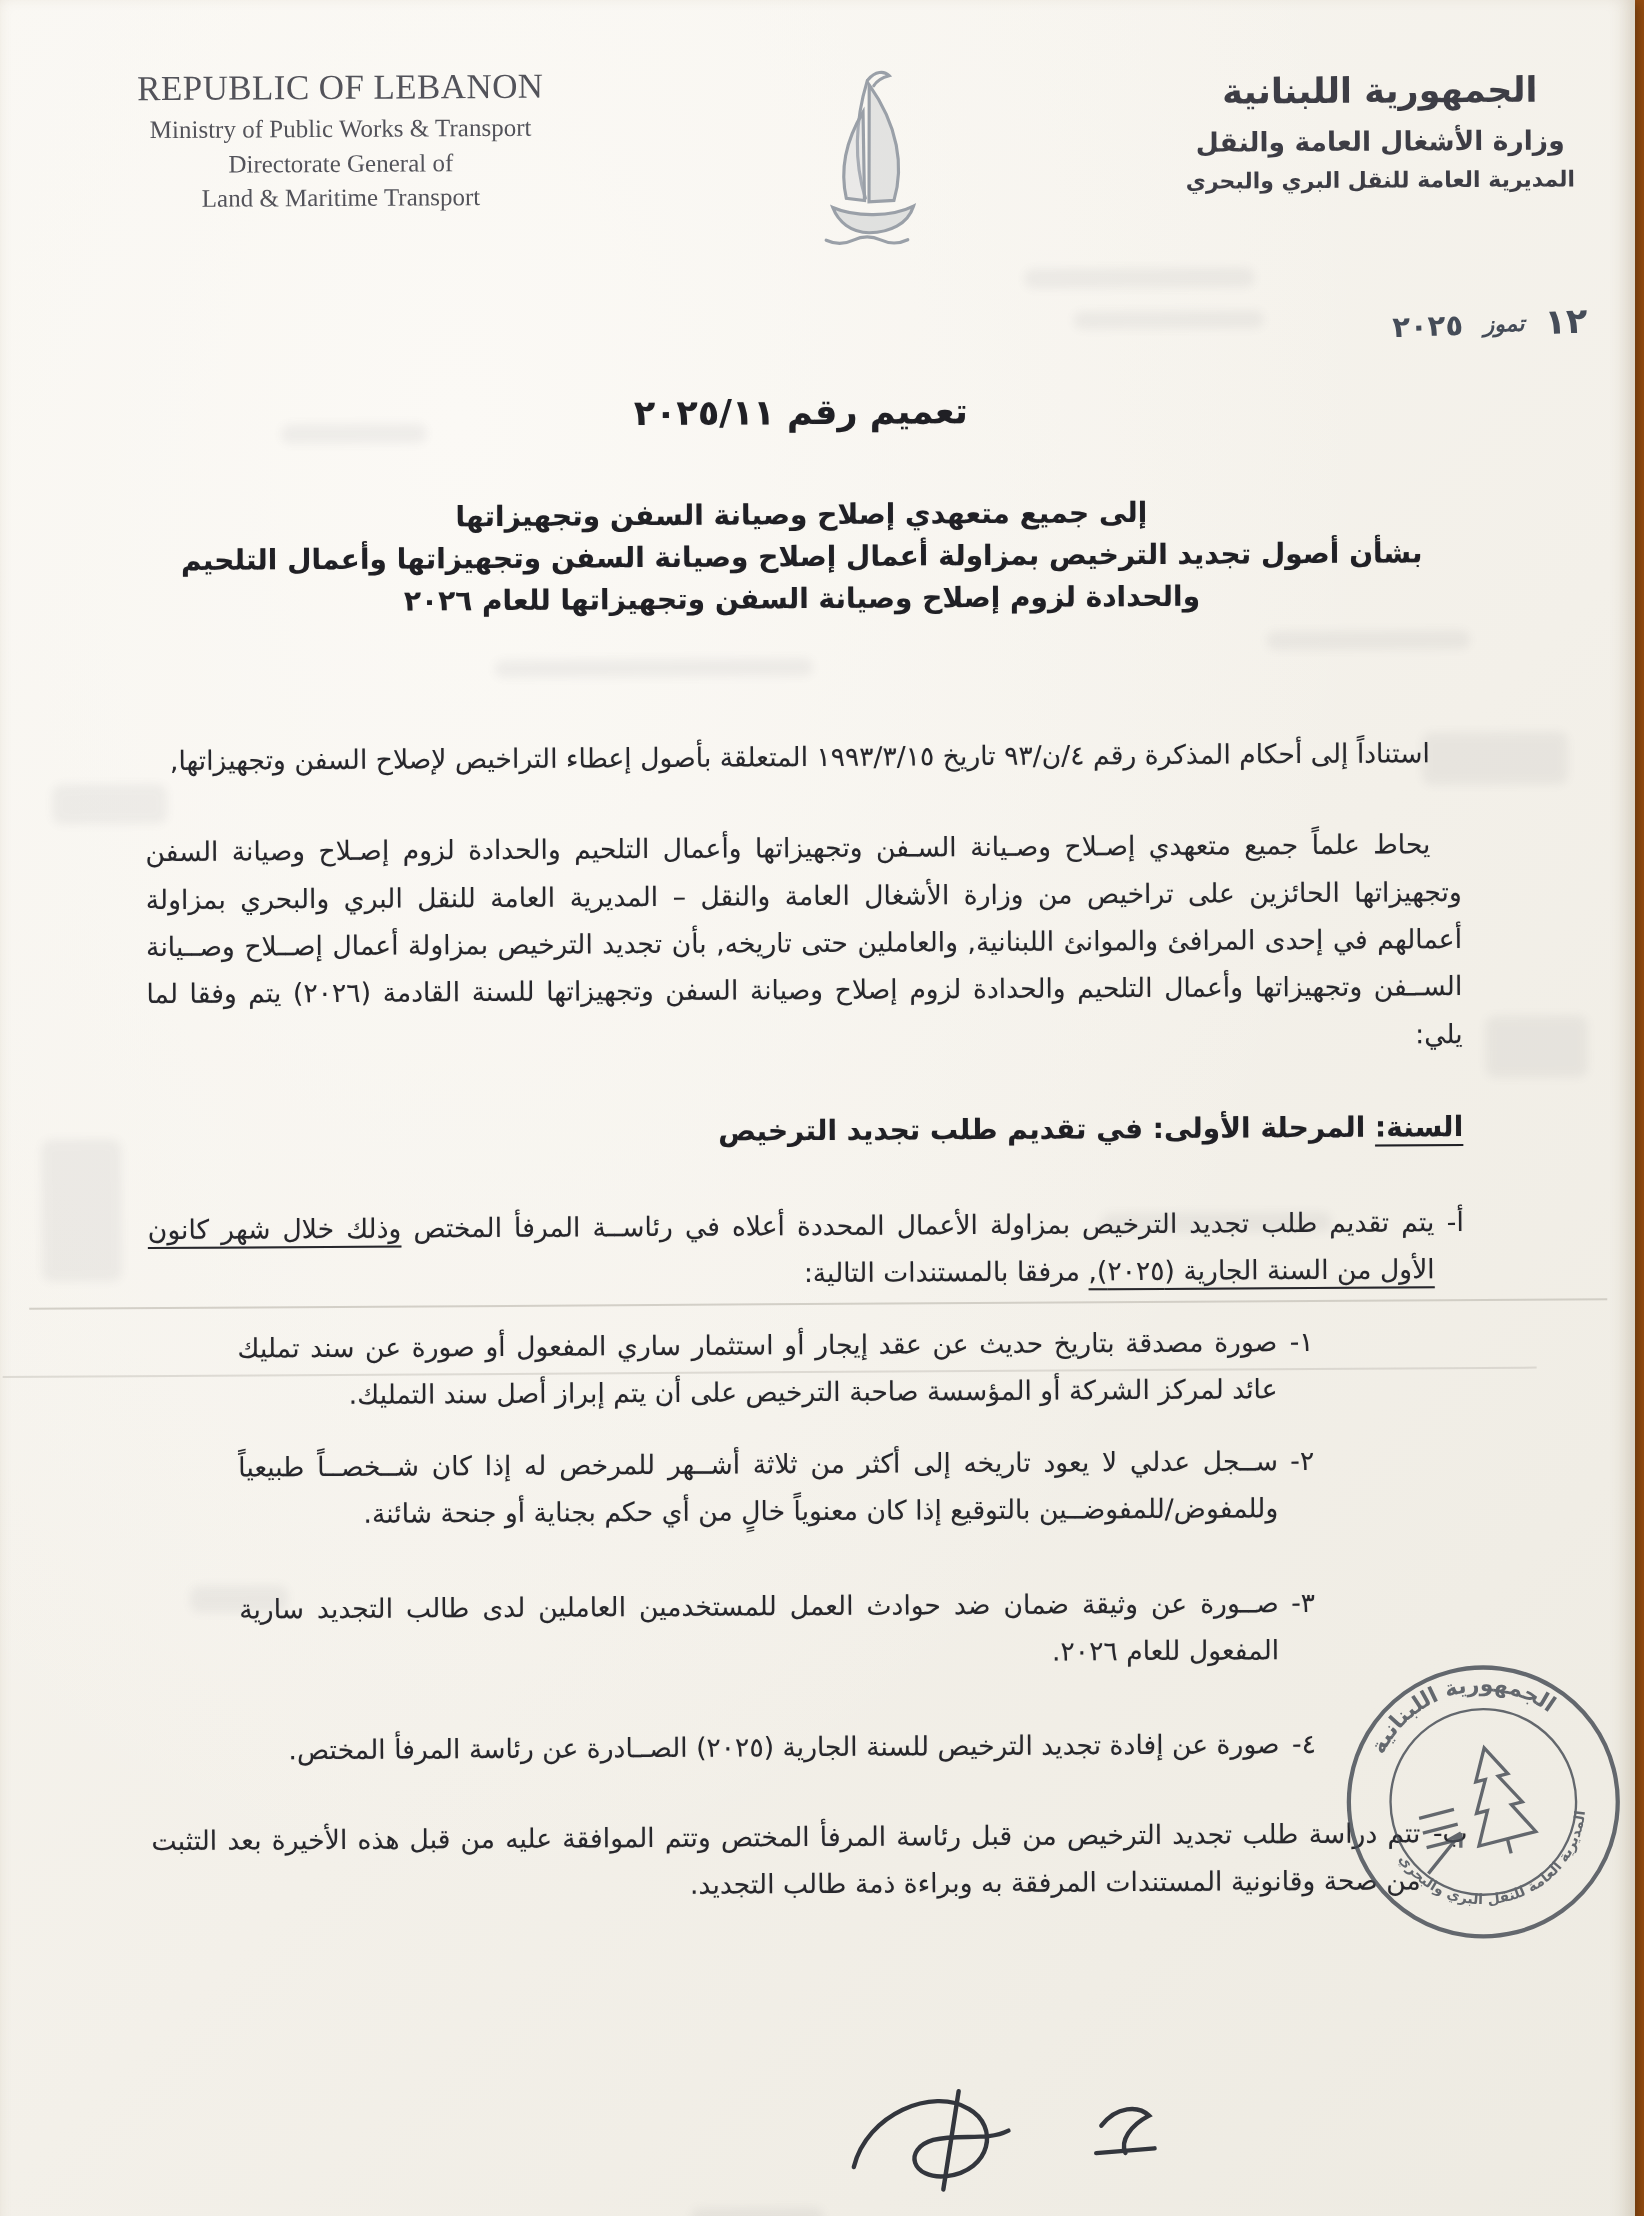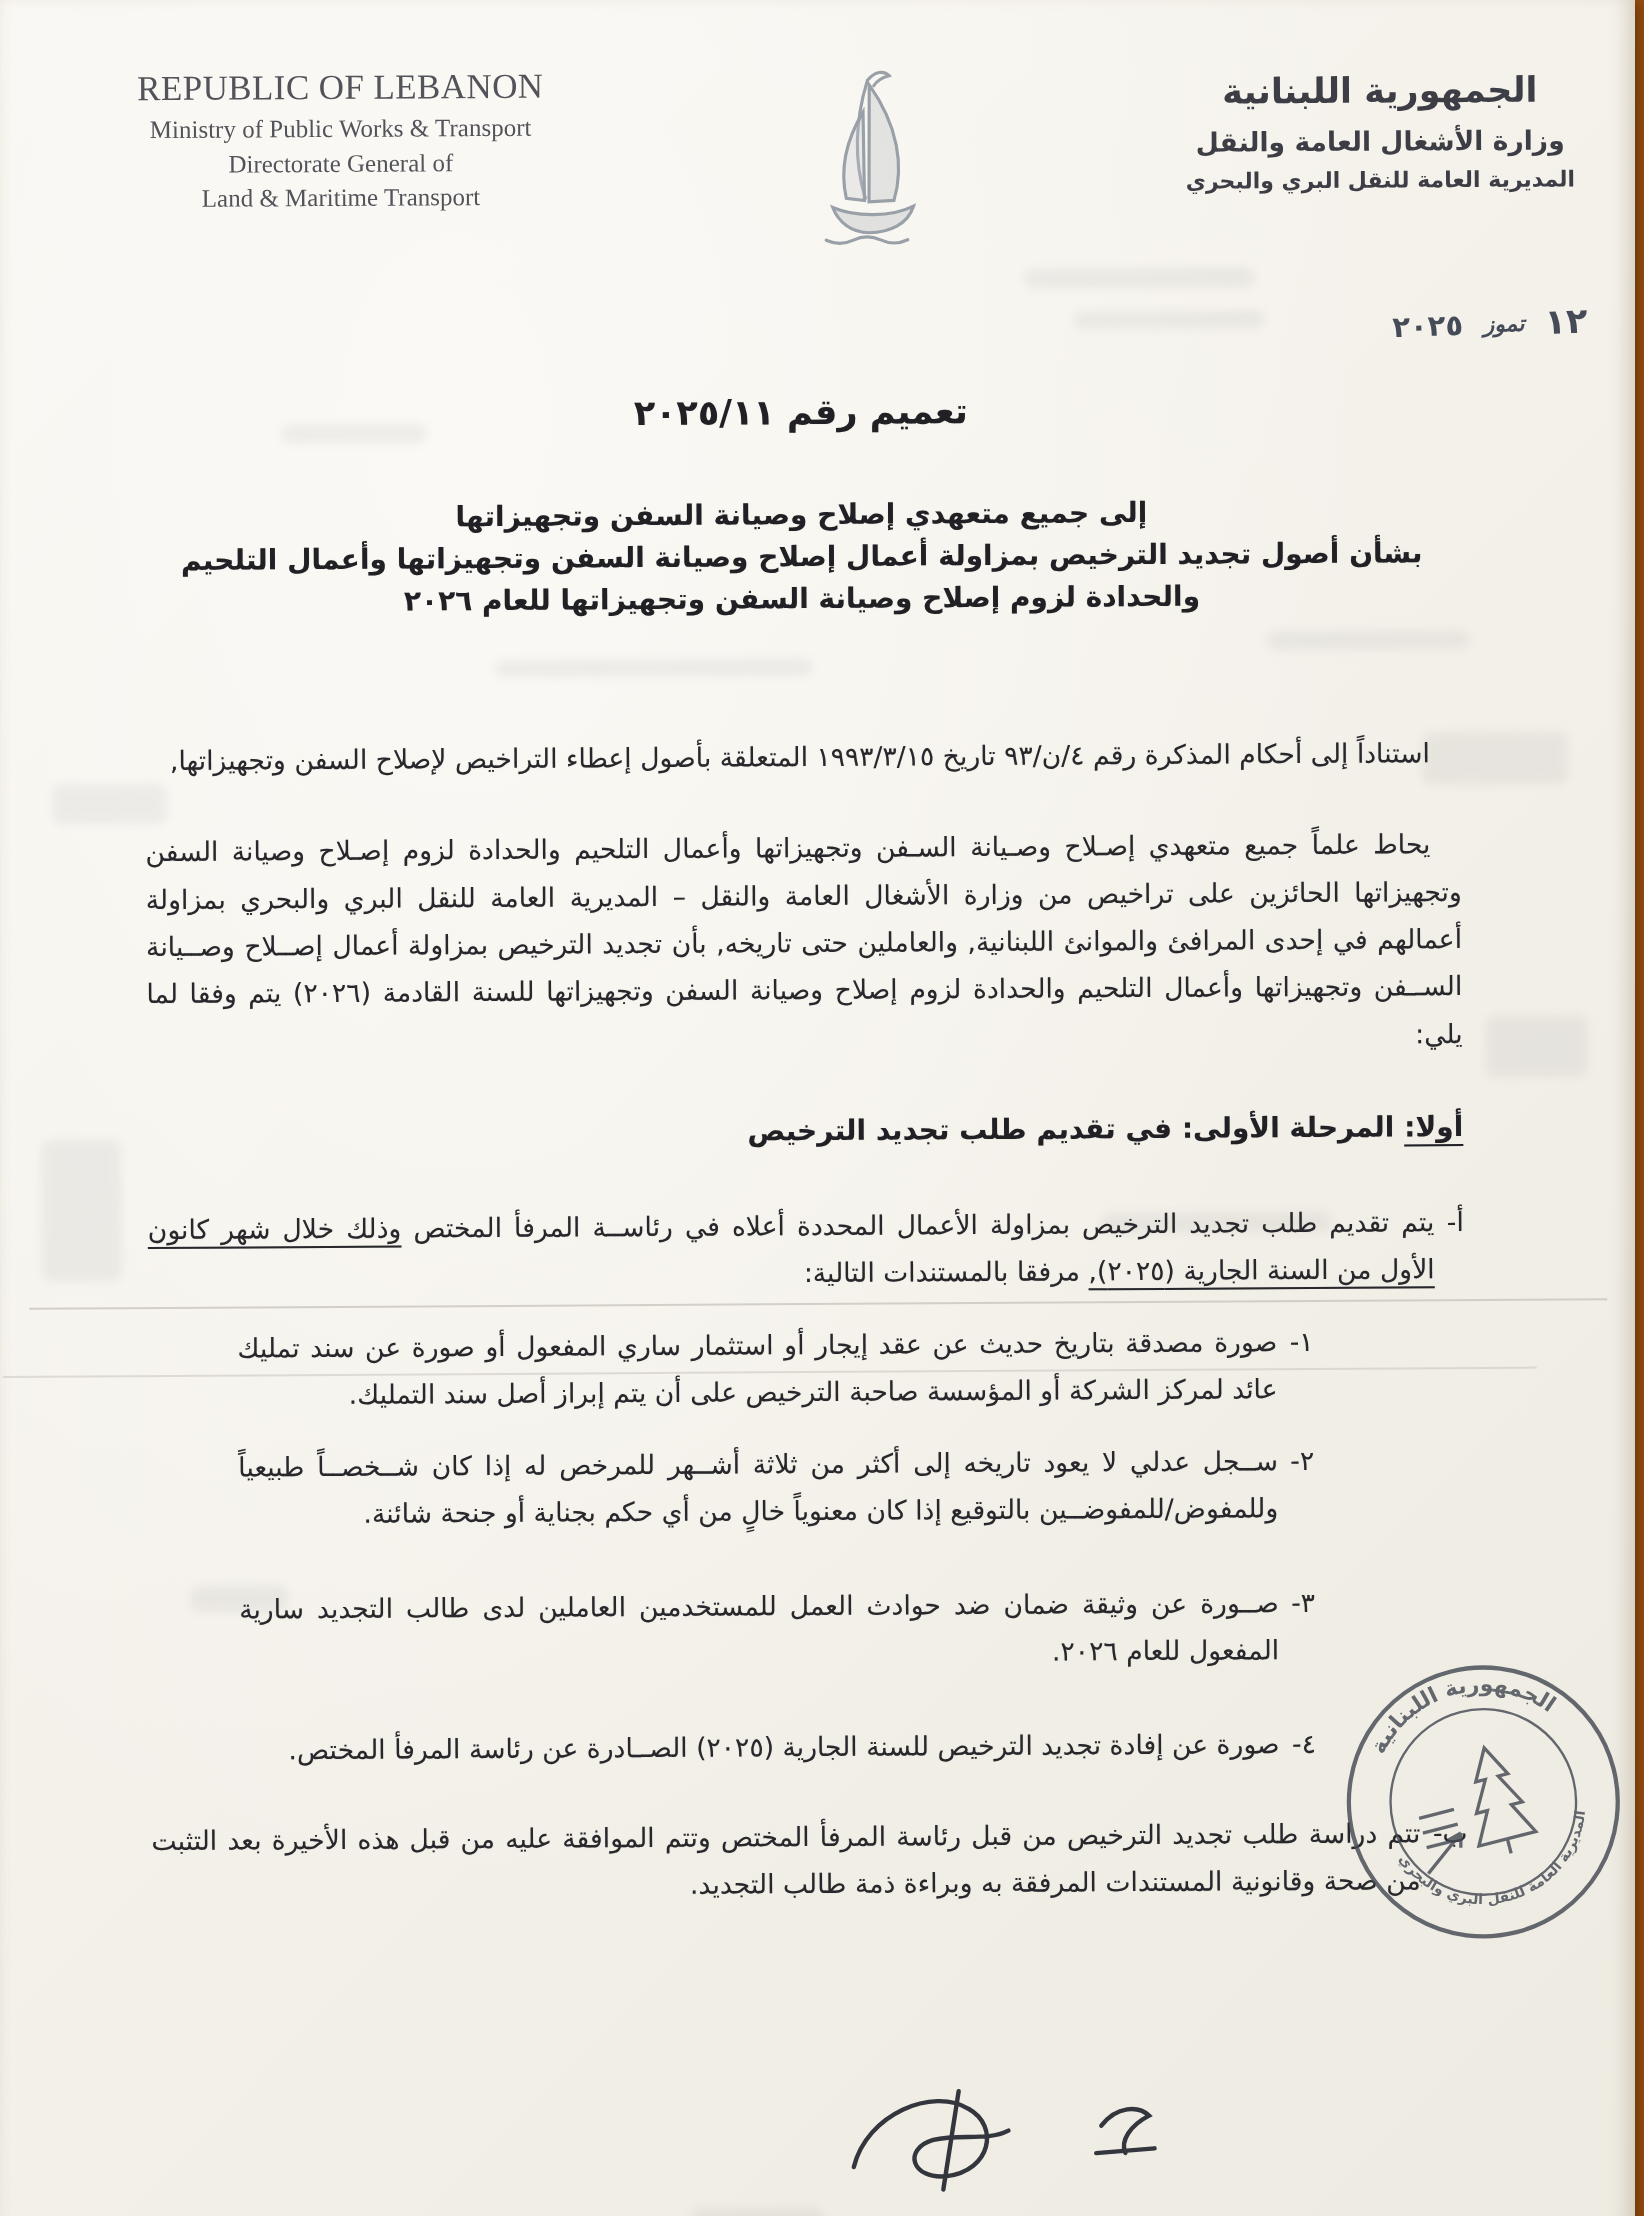--- a/index.html
+++ b/index.html
@@ -121,21 +121,21 @@
         <div class="subject">
           <div>إلى جميع متعهدي إصلاح وصيانة السفن وتجهيزاتها</div>
           <div>بشأن أصول تجديد الترخيص بمزاولة أعمال إصلاح وصيانة السفن وتجهيزاتها وأعمال التلحيم</div>
           <div>والحدادة لزوم إصلاح وصيانة السفن وتجهيزاتها للعام ٢٠٢٦</div>
         </div>
 
         <div class="para p1">استناداً إلى أحكام المذكرة رقم ٤/ن/٩٣ تاريخ ١٩٩٣/٣/١٥ المتعلقة بأصول إعطاء التراخيص لإصلاح السفن وتجهيزاتها,</div>
         <div class="para p2">يحاط علماً جميع متعهدي إصـلاح وصـيانة السـفن وتجهيزاتها وأعمال التلحيم والحدادة لزوم إصـلاح وصيانة السفن وتجهيزاتها الحائزين على تراخيص من وزارة الأشغال العامة والنقل – المديرية العامة للنقل البري والبحري بمزاولة أعمالهم في إحدى المرافئ والموانئ اللبنانية, والعاملين حتى تاريخه, بأن تجديد الترخيص بمزاولة أعمال إصــلاح وصــيانة الســفن وتجهيزاتها وأعمال التلحيم والحدادة لزوم إصلاح وصيانة السفن وتجهيزاتها للسنة القادمة (٢٠٢٦) يتم وفقا لما يلي:</div>
 
         <div class="first-heading">
-          <span class="u">أولا:</span>
+          <span class="u">السنة:</span>
           <span>المرحلة الأولى: في تقديم طلب تجديد الترخيص</span>
         </div>
 
         <div class="item item-a">
           <span class="marker">أ-</span>
           <span class="body">
             <span>يتم تقديم طلب تجديد الترخيص بمزاولة الأعمال المحددة أعلاه في رئاســة المرفأ المختص</span>
             <span class="u">وذلك خلال شهر كانون الأول من السنة الجارية (٢٠٢٥),</span>
             <span>مرفقا بالمستندات التالية:</span>
           </span>

